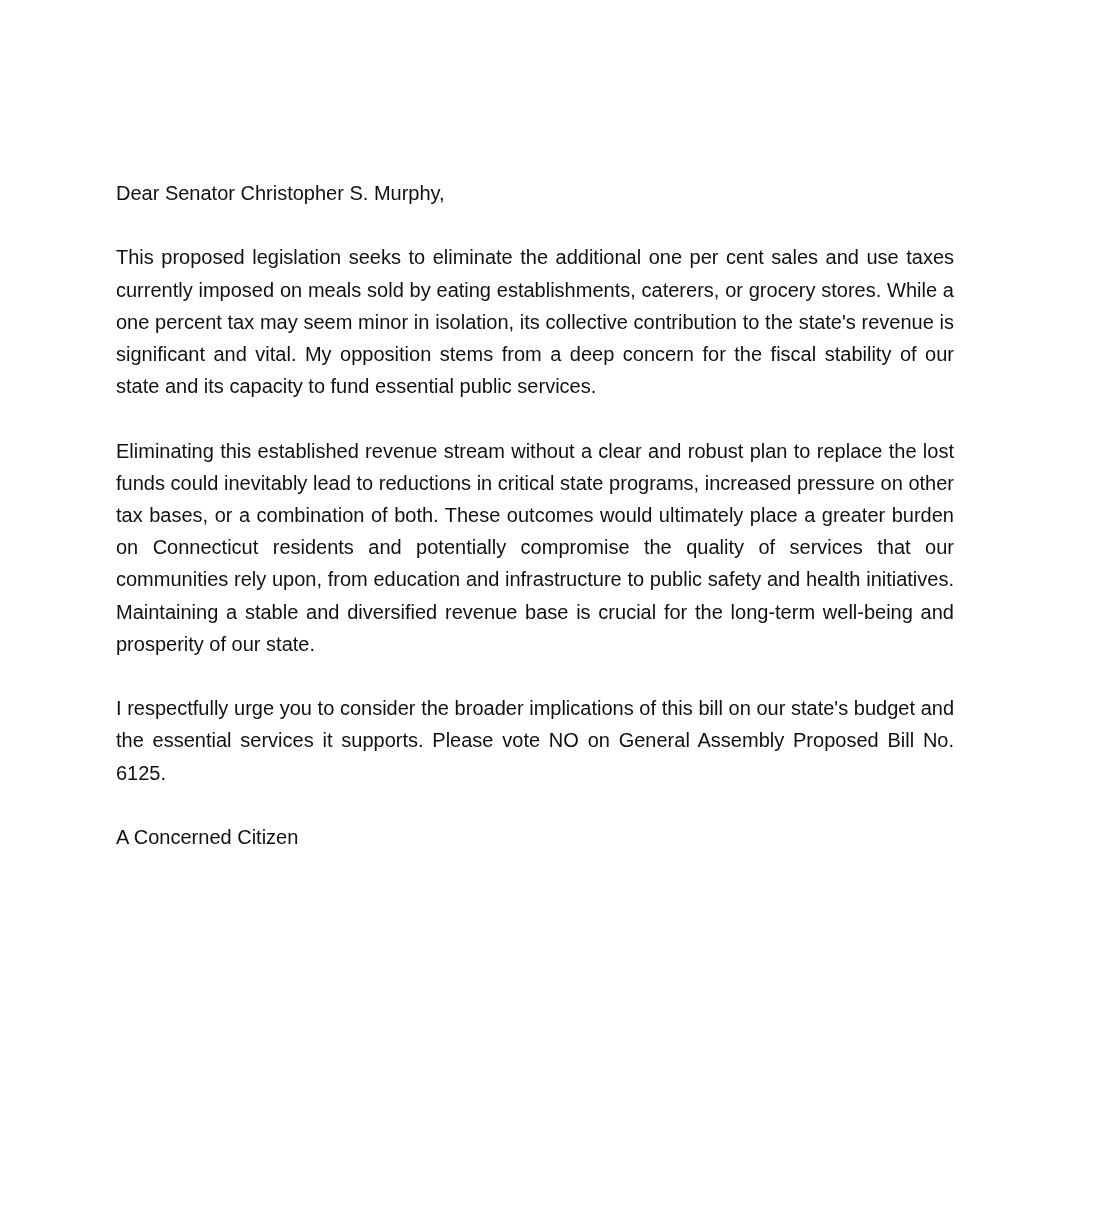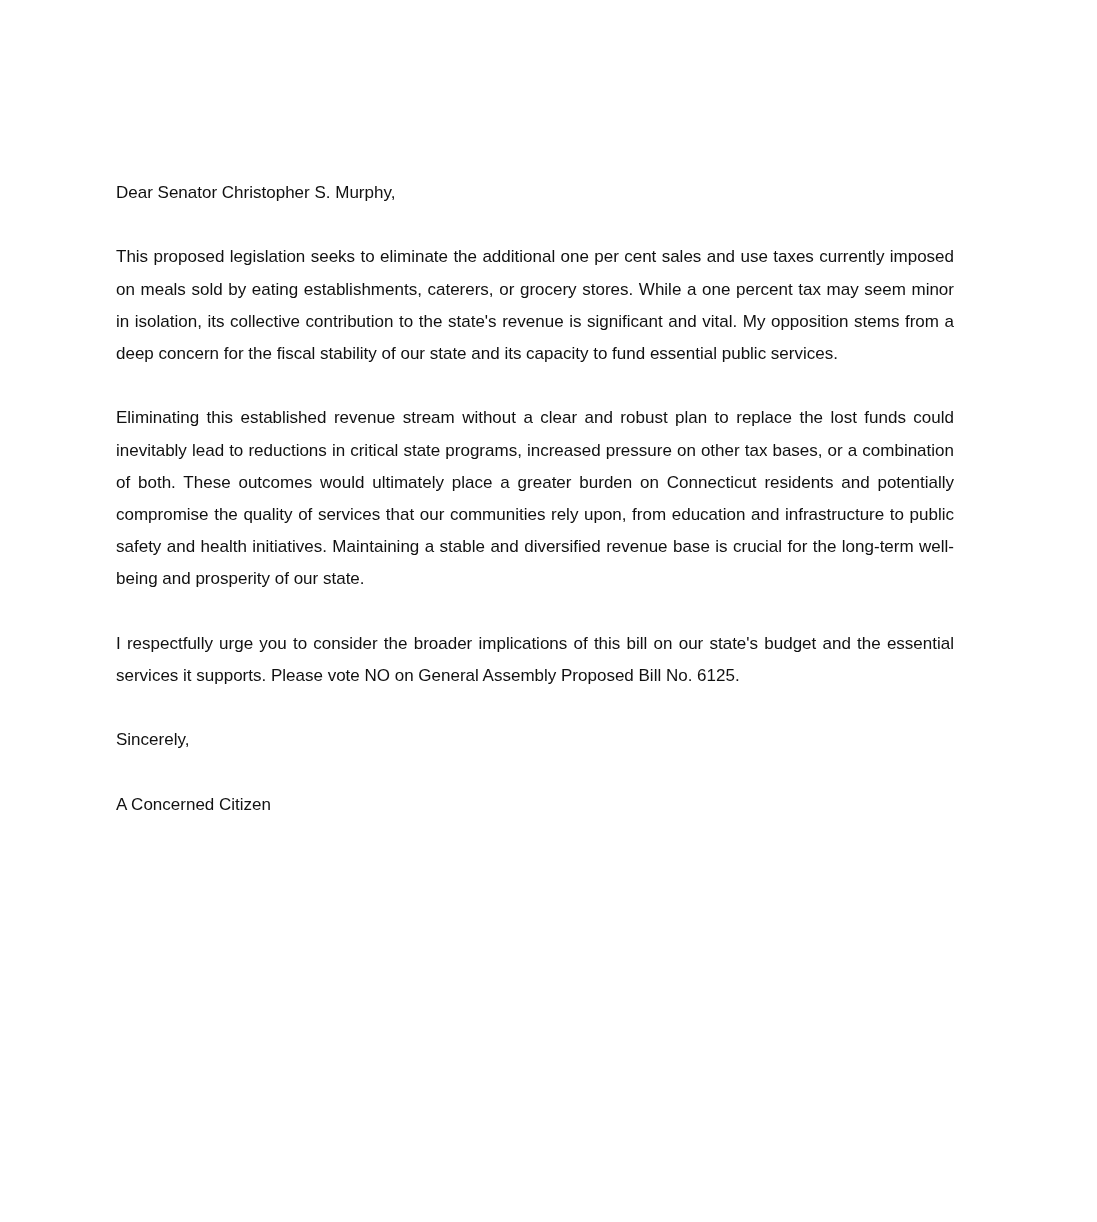--- a/index.html
+++ b/index.html
@@ -12,21 +12,21 @@
       height: 1222px;
       position: relative;
       overflow: hidden;
     }
     .page {
       position: absolute;
       left: 116px;
       top: 177px;
       width: 838px;
       font-family: "Liberation Sans", sans-serif;
-      font-size: 17px;
+      font-size: 20px;
       line-height: 32.2px;
       color: #111111;
       text-align: justify;
       -webkit-font-smoothing: antialiased;
     }
     .page p {
       margin: 0 0 32.2px 0;
       padding: 0;
     }
     .page p.last-line-left {
@@ -34,15 +34,14 @@
     }
   </style>
 </head>
 <body>
 
 <div class="page">
   <p class="last-line-left">Dear Senator Christopher S. Murphy,</p>
   <p class="last-line-left">This proposed legislation seeks to eliminate the additional one per cent sales and use taxes currently imposed on meals sold by eating establishments, caterers, or grocery stores. While a one percent tax may seem minor in isolation, its collective contribution to the state's revenue is significant and vital. My opposition stems from a deep concern for the fiscal stability of our state and its capacity to fund essential public services.</p>
   <p class="last-line-left">Eliminating this established revenue stream without a clear and robust plan to replace the lost funds could inevitably lead to reductions in critical state programs, increased pressure on other tax bases, or a combination of both. These outcomes would ultimately place a greater burden on Connecticut residents and potentially compromise the quality of services that our communities rely upon, from education and infrastructure to public safety and health initiatives. Maintaining a stable and diversified revenue base is crucial for the long-term well-being and prosperity of our state.</p>
   <p class="last-line-left">I respectfully urge you to consider the broader implications of this bill on our state's budget and the essential services it supports. Please vote NO on General Assembly Proposed Bill No. 6125.</p>
-  <p class="last-line-left">Sincerely,</p>
   <p class="last-line-left">A Concerned Citizen</p>
 </div>
 
 </body></html>

